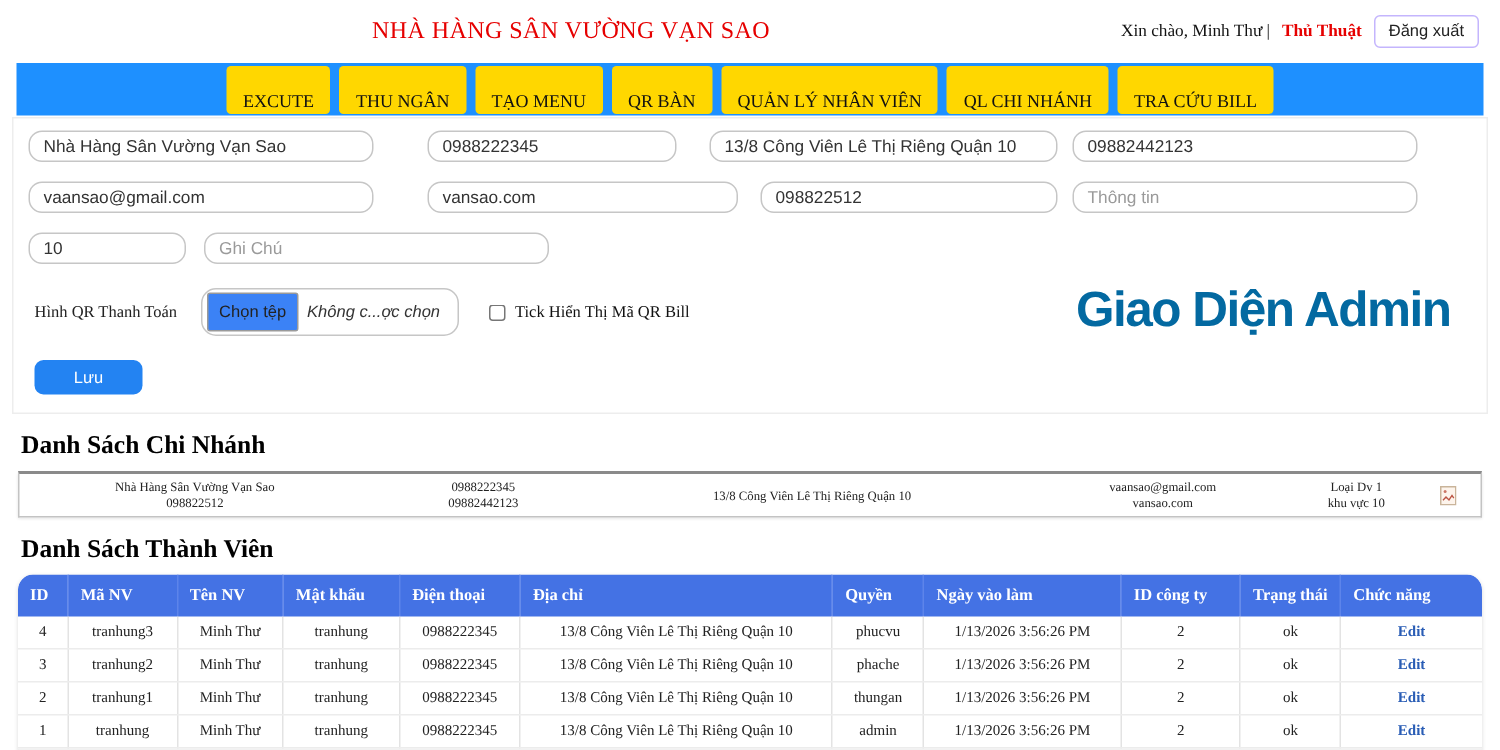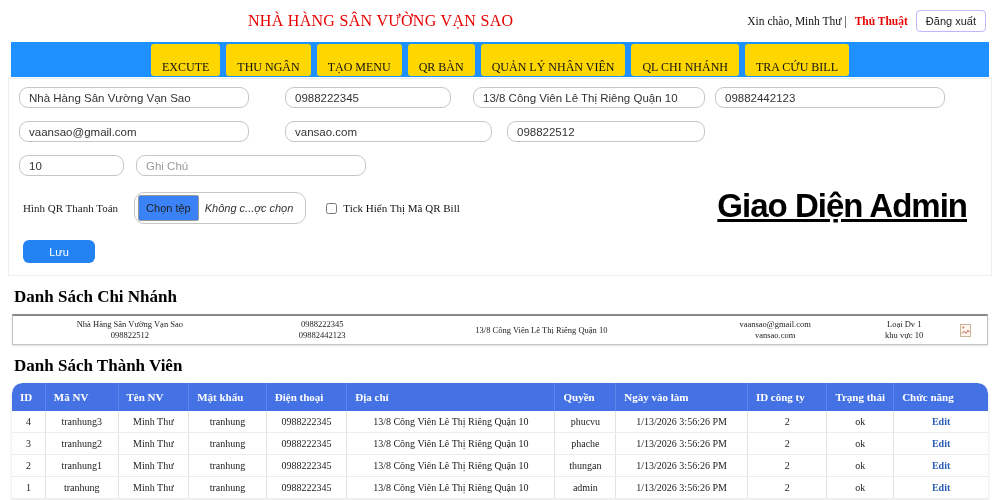--- a/index.html
+++ b/index.html
@@ -43,21 +43,21 @@
   .file-btn { font-family:"Liberation Sans", sans-serif; font-size:11px; color:#222; background:#3b82f6;
               border:1px solid #9a9a9a; border-radius:2px; padding:6px 7px; cursor:pointer; }
   .file-status { font-family:"Liberation Sans", sans-serif; font-size:11px; color:#333; padding:0 9px 0 6px;font-style:italic; }
   .chk-wrap { display:flex; align-items:center; gap:6px; margin-left:20px; font-size:11px; color:#111; }
   .chk-wrap input { width:11px; height:11px; }
 
   .save-btn { display:inline-block; margin-left:4px; width:72px; height:23px; background:#2383F2;
               color:#fff; border:none; border-radius:6px; font-family:"Liberation Sans", sans-serif;
               font-size:11px; cursor:pointer; }
   .watermark { position:absolute; right:24px; top:108px; font-family:"Liberation Sans", sans-serif;
-               font-weight:bold; font-size:33px; color:#000000; letter-spacing:-1px;text-decoration:underline; }
+               font-weight:bold; font-size:33px; color:#0369a1; letter-spacing:-1px; }
 
   
   .section-title { font-size:17px; font-weight:bold; color:#000; margin:11px 0 7px 14px; }
 
   
   .branch-table { margin:0 12px; border:1px solid #c3c3c3; border-top:2px solid #8a8a8a;
                   background:#fff; box-shadow:0 1px 2px rgba(0,0,0,.12); display:flex;
                   align-items:center; padding:3px 0; cursor:pointer; }
   .bcell { font-size:8.5px; color:#222; text-align:center; line-height:1.3; }
   .bc1 { width:24%; } .bc2 { width:15.5%; } .bc3 { width:29.5%; } .bc4 { width:18.5%; }
@@ -102,20 +102,21 @@
   <div class="frow">
     <input class="inp w1 g1" value="Nhà Hàng Sân Vường Vạn Sao" style="">
     <input class="inp w2a g2a" value="0988222345" style="">
     <input class="inp w3a g3a" value="13/8 Công Viên Lê Thị Riêng Quận 10" style="">
     <input class="inp w4" value="09882442123" style="">
   </div>
   <div class="frow">
     <input class="inp w1 g1" value="vaansao@gmail.com" style="">
     <input class="inp w2b g2b" value="vansao.com" style="">
     <input class="inp w3b g3b" value="098822512" style="">
+    <input class="inp w4" placeholder="Thông tin" style="">
   </div>
   <div class="frow">
     <input class="inp wnum gnum" value="10" style="">
     <input class="inp wnote" placeholder="Ghi Chú" style="">
   </div>
 
   <div class="qr-row">
     <span class="qr-label">Hình QR Thanh Toán</span>
     <span class="file-wrap">
       <button class="file-btn">Chọn tệp</button>

